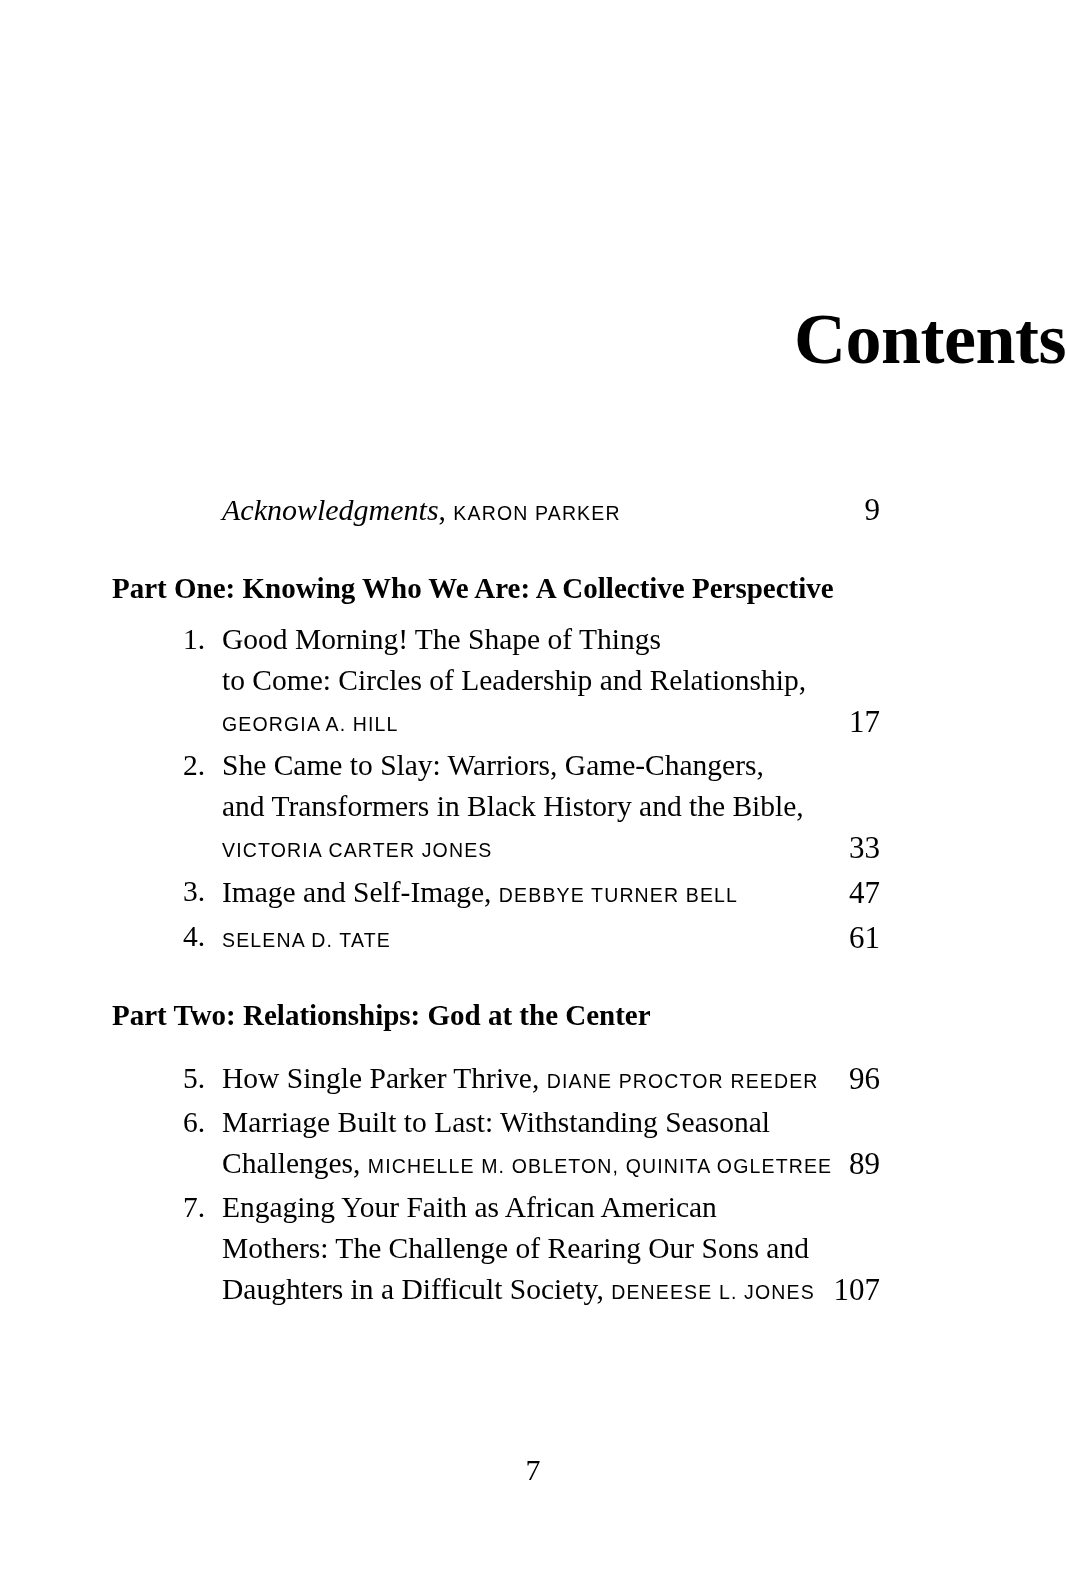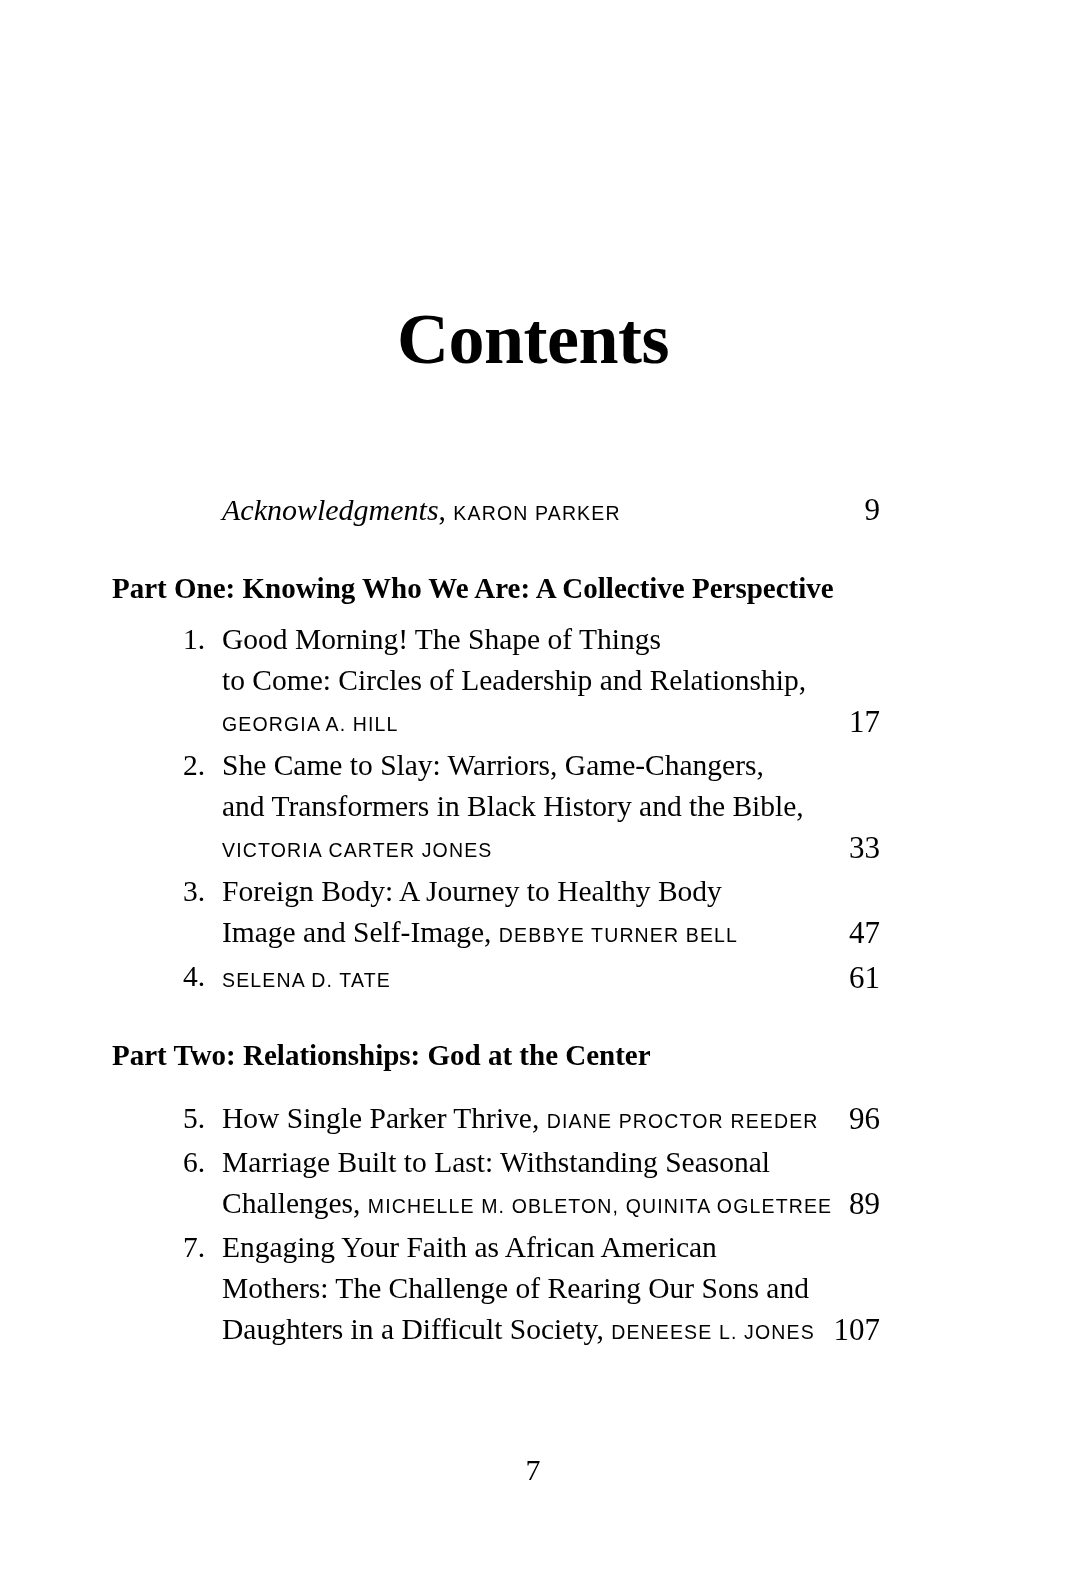--- a/index.html
+++ b/index.html
@@ -23,21 +23,21 @@
     inset: 0;
     background: #ffffff;
   }
 
   
   .toc-title {
     position: absolute;
     top: 303px;
     left: 0;
     width: 1066px;
-    text-align: center;
+    text-align: right;
     font-family: "Liberation Serif", "DejaVu Serif", serif;
     font-weight: 700;
     font-size: 72px;
     line-height: 1;
     letter-spacing: -0.5px;
   }
 
   
   .toc-body {
     position: absolute;
@@ -185,21 +185,20 @@
       </div>
       <div class="line ch-line">
         <span class="author">Victoria Carter Jones</span>
         <span class="pg">33</span>
       </div>
     </div>
 
     <div class="entry">
       <div class="line ch-line">
         <span class="ch-num">3.</span>
-        <span>Foreign Body: A Journey to Healthy Body</span>
       </div>
       <div class="line ch-line">
         <span>Image and Self-Image,</span>
         <span class="author">Debbye Turner Bell</span>
         <span class="pg">47</span>
       </div>
     </div>
 
     <div class="entry">
       <div class="line ch-line">

